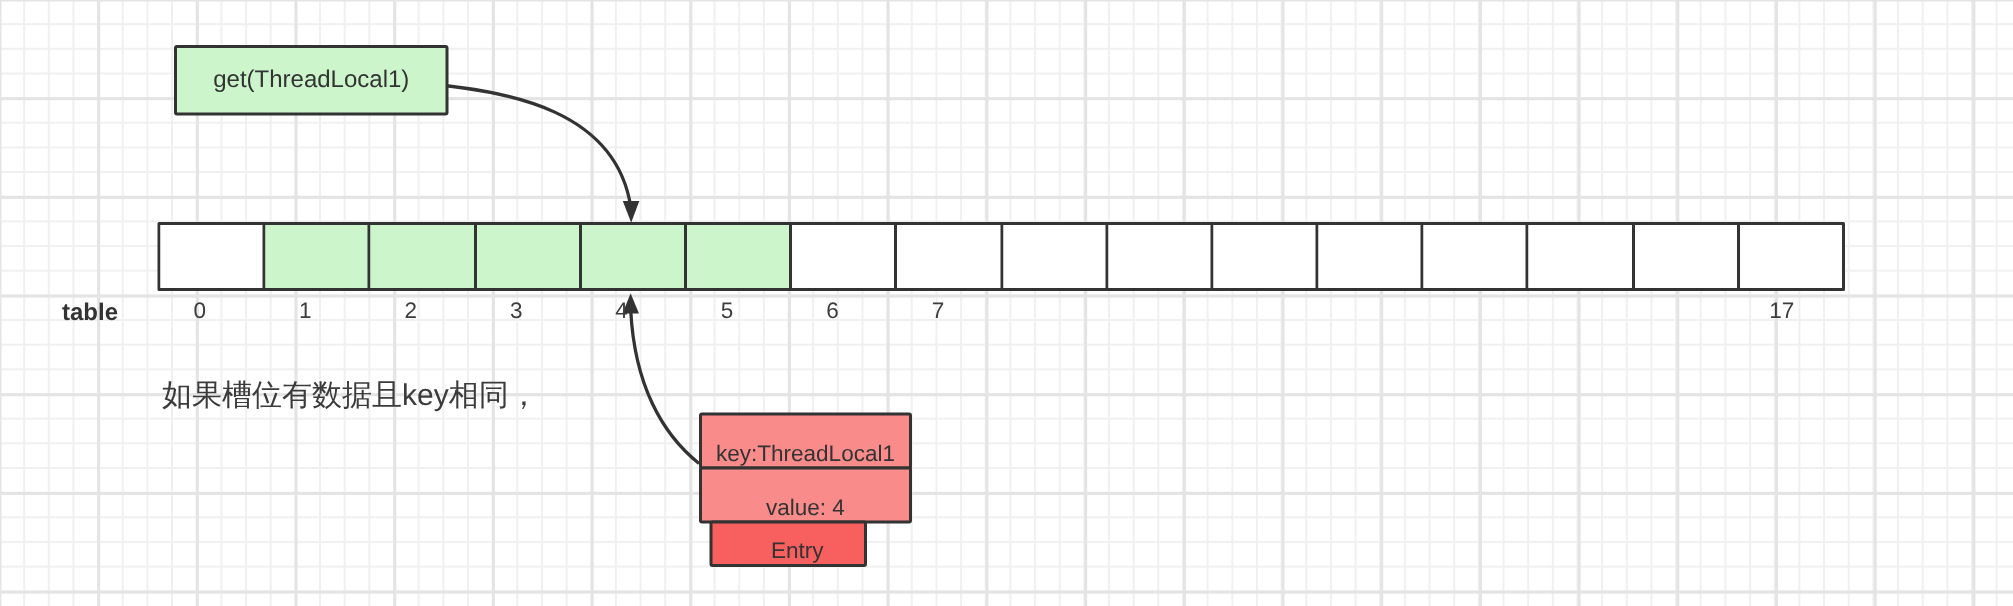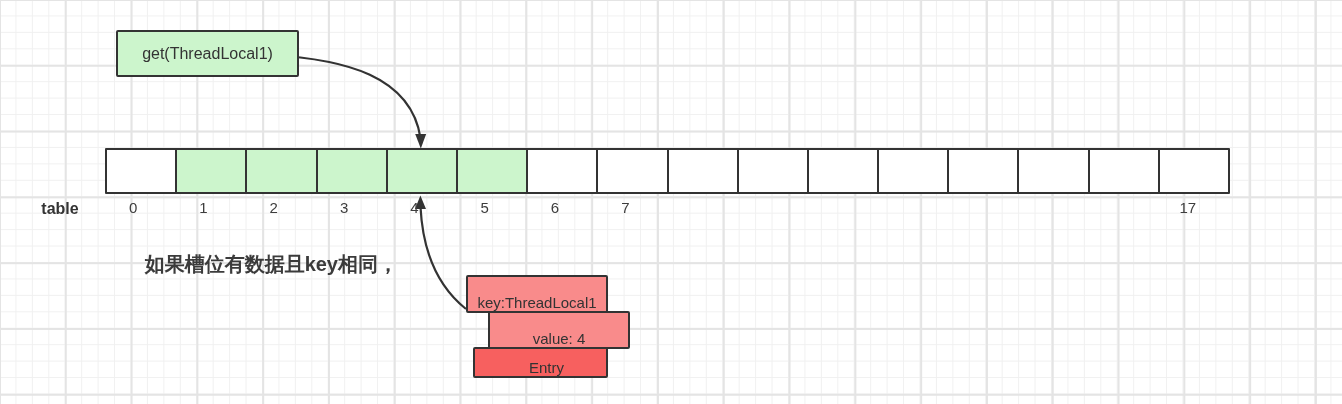--- a/index.html
+++ b/index.html
@@ -51,30 +51,30 @@
   .table-row .cell.green{background:var(--green);}
 
   .index-row{
     position:absolute;left:105px;top:199px;width:1125px;height:20px;
     display:flex;transform:translateX(-7px);
   }
   .index-row .idx{flex:1 1 0;text-align:center;font-size:15px;color:#3d3d3d;}
 
   .note{
     position:absolute;left:108px;top:252px;width:290px;
-    text-align:right;font-size:20px;font-weight:bold;line-height:25px;color:var(--note);
+    text-align:left;font-size:20px;font-weight:normal;line-height:25px;color:var(--note);
   }
 
   .entry-box{
     position:absolute;border:2px solid var(--stroke);border-radius:2px;
     display:flex;align-items:flex-end;justify-content:center;font-size:15px;
   }
   .entry-key  {left:466px;top:275px;width:142px;height:38px;background:var(--pink);}
-  .entry-value{left:466px;top:311px;width:142px;height:38px;background:var(--pink);margin-left:22px;}
-  .entry-name {left:473px;top:347px;width:135px;height:31px;background:var(--red);padding-left:12px;}
+  .entry-value{left:466px;top:311px;width:142px;height:38px;background:var(--pink);}
+  .entry-name {left:473px;top:347px;width:105px;height:31px;background:var(--red);padding-left:12px;}
 </style>
 </head>
 <body>
 
 <div class="canvas">
 
   <svg class="connector-layer" viewBox="0 0 1342 404" xmlns="http://www.w3.org/2000/svg">
     <g>
       <path d="M 270 55 C 345 59 411 76 420.5 138"></path>
       <polygon points="415.2,134 426.2,134 420.8,148.5"></polygon>

